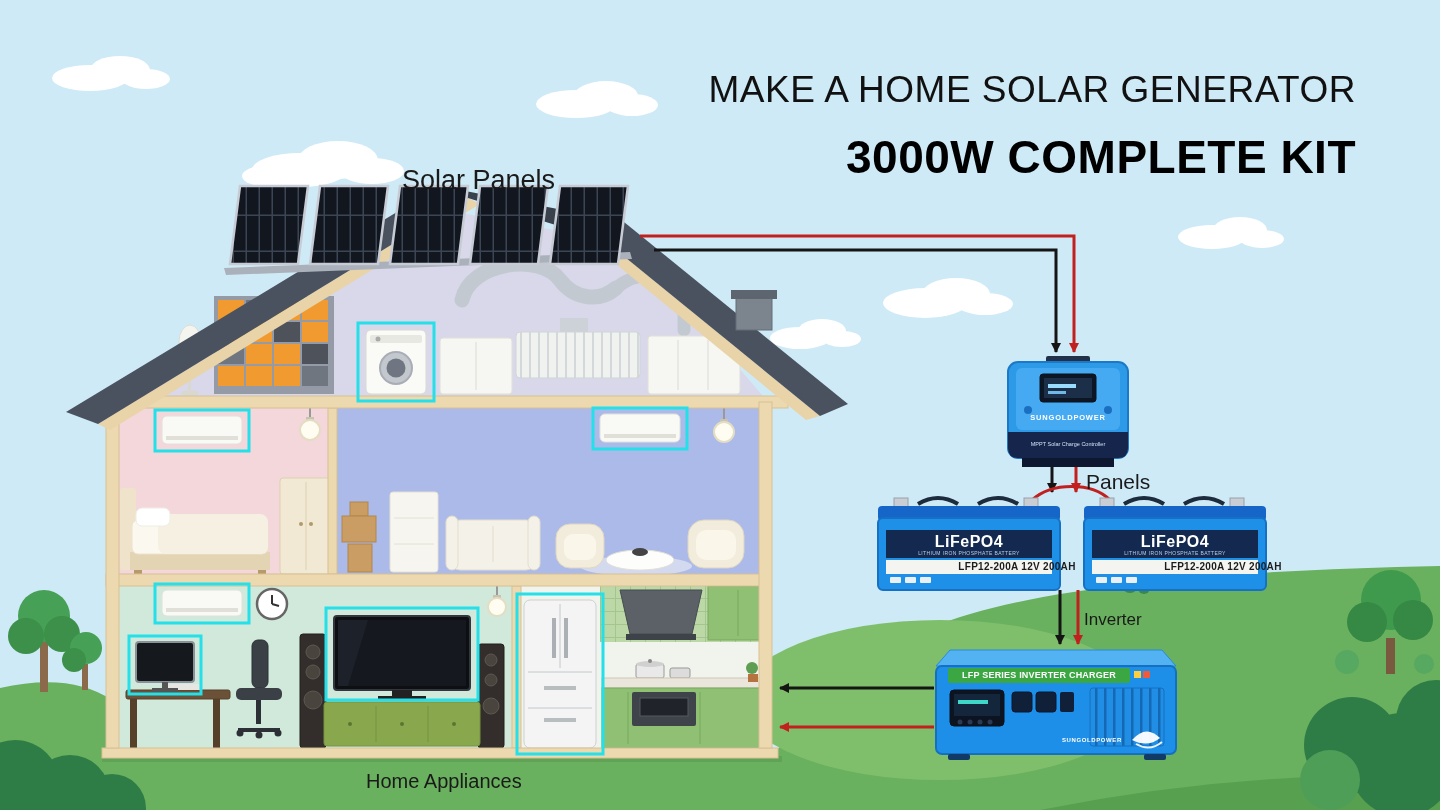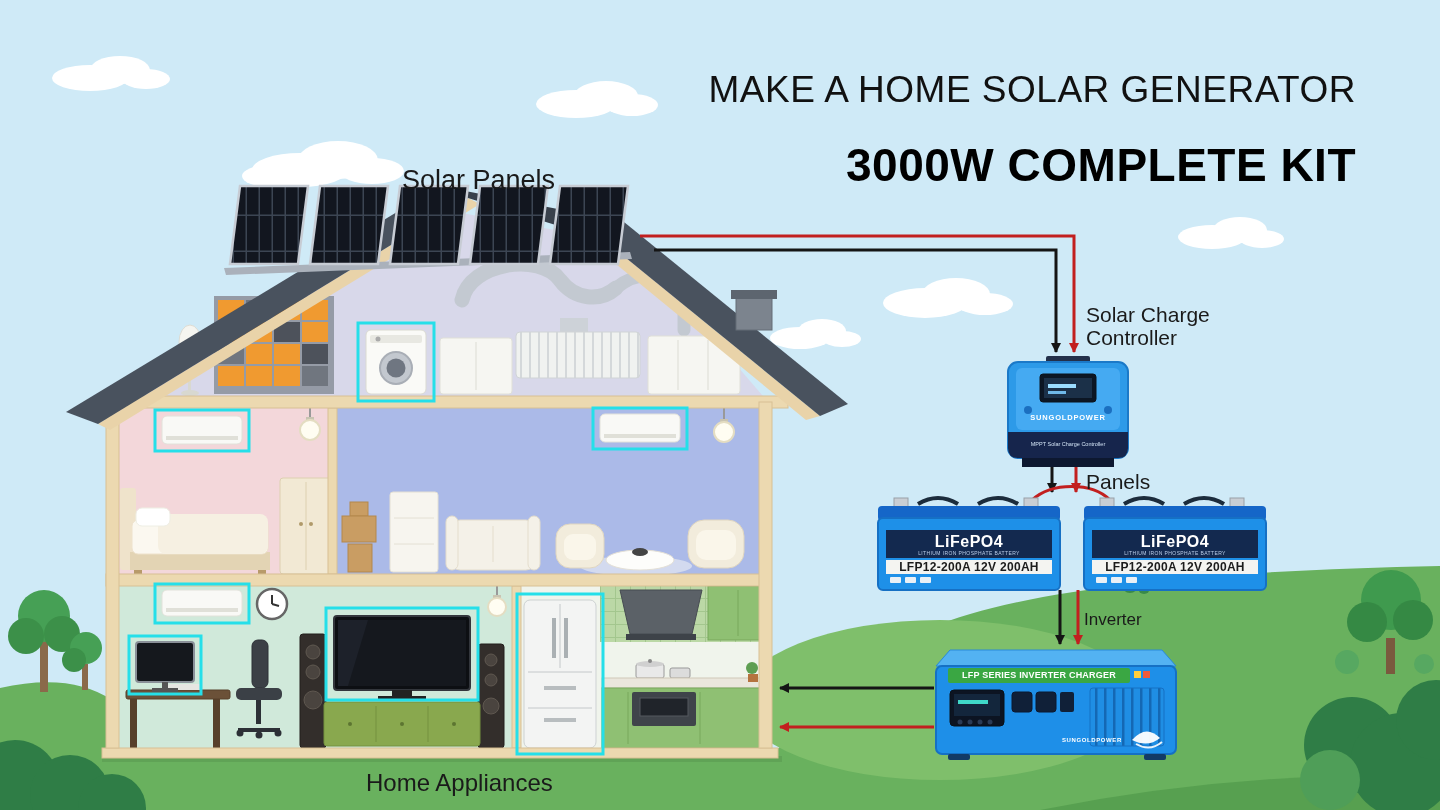--- a/index.html
+++ b/index.html
@@ -2,31 +2,31 @@
 <html><head>
 <meta charset="utf-8">
 <style>
   html,body{margin:0;padding:0;background:#cfeaf7;}
   .scene{position:relative;width:1440px;height:810px;overflow:hidden;
          font-family:"Liberation Sans",sans-serif;background:#a16207;}
   .scene>svg{position:absolute;left:0;top:0;}
   .ov{position:absolute;color:#1a1a1a;line-height:1.1;white-space:pre-line;}
   .title{right:84px;top:52px;text-align:right;}
   .t1{font-size:37px;font-weight:400;letter-spacing:.5px;color:#111;}
-  .t2{font-size:46px;font-weight:800;letter-spacing:.5px;margin-top:12px;color:#000;}
+  .t2{font-size:46px;font-weight:800;letter-spacing:.5px;margin-top:4px;color:#000;}
   .l-solar-panels{left:402px;top:148px;font-size:27px;margin-top:18px;}
   .l-controller{left:1086px;top:303px;font-size:21px;width:132px;}
   .l-battery{left:1086px;top:470px;font-size:21px;}
   .l-inverter{left:1084px;top:611px;font-size:17px;}
-  .l-appliances{left:366px;top:770px;font-size:24px;}
+  .l-appliances{left:366px;top:770px;font-size:20px;}
   .ctrl-brand{left:1008px;top:414px;width:120px;text-align:center;font-size:7.5px;font-weight:bold;color:#fff;letter-spacing:.8px;}
   .ctrl-model{left:1008px;top:441px;width:120px;text-align:center;font-size:5.5px;color:#cfe0f2;}
   .bat-brand{width:166px;text-align:center;font-size:16px;font-weight:bold;color:#fff;letter-spacing:.5px;}
   .bat-sub{width:166px;text-align:center;font-size:5px;color:#b9cce8;letter-spacing:.4px;}
-  .bat-model{width:166px;text-align:center;font-size:12px;color:#1c1c1c;letter-spacing:.3px;font-weight:bold;}
+  .bat-model{width:166px;text-align:center;font-size:10px;color:#1c1c1c;letter-spacing:.3px;font-weight:bold;padding-left:48px;}
   .b1{left:886px;} .b2{left:1092px;}
   .y-brand{top:533px;} .y-sub{top:551px;} .y-model{top:561px;}
   .inv-banner{left:948px;top:671px;width:182px;text-align:center;font-size:9px;font-weight:bold;color:#fff;letter-spacing:.2px;}
   .inv-brand{left:1062px;top:737px;font-size:6px;font-weight:bold;color:#fff;letter-spacing:.6px;}
 </style>
 </head>
 <body>
 
 <div class="scene">
 
@@ -454,21 +454,20 @@
         <rect x="1144" y="754" width="22" height="6" rx="2" fill="#123a66"></rect>
   </g>
 </svg>
 
   <div class="ov title">
     <div class="t1">MAKE A HOME SOLAR GENERATOR</div>
     <div class="t2">3000W COMPLETE KIT</div>
   </div>
 
   <div class="ov l-solar-panels">Solar Panels</div>
-  <div class="ov l-controller">Solar Charge Controller</div>
   <div class="ov l-battery">Panels</div>
   <div class="ov l-inverter">Inverter</div>
   <div class="ov l-appliances">Home Appliances</div>
 
   <div class="ov ctrl-brand">SUNGOLDPOWER</div>
   <div class="ov ctrl-model">MPPT Solar Charge Controller</div>
 
   <div class="ov bat-brand b1 y-brand">LiFePO4</div>
   <div class="ov bat-sub b1 y-sub">LITHIUM IRON PHOSPHATE BATTERY</div>
   <div class="ov bat-model b1 y-model">LFP12-200A  12V 200AH</div>

